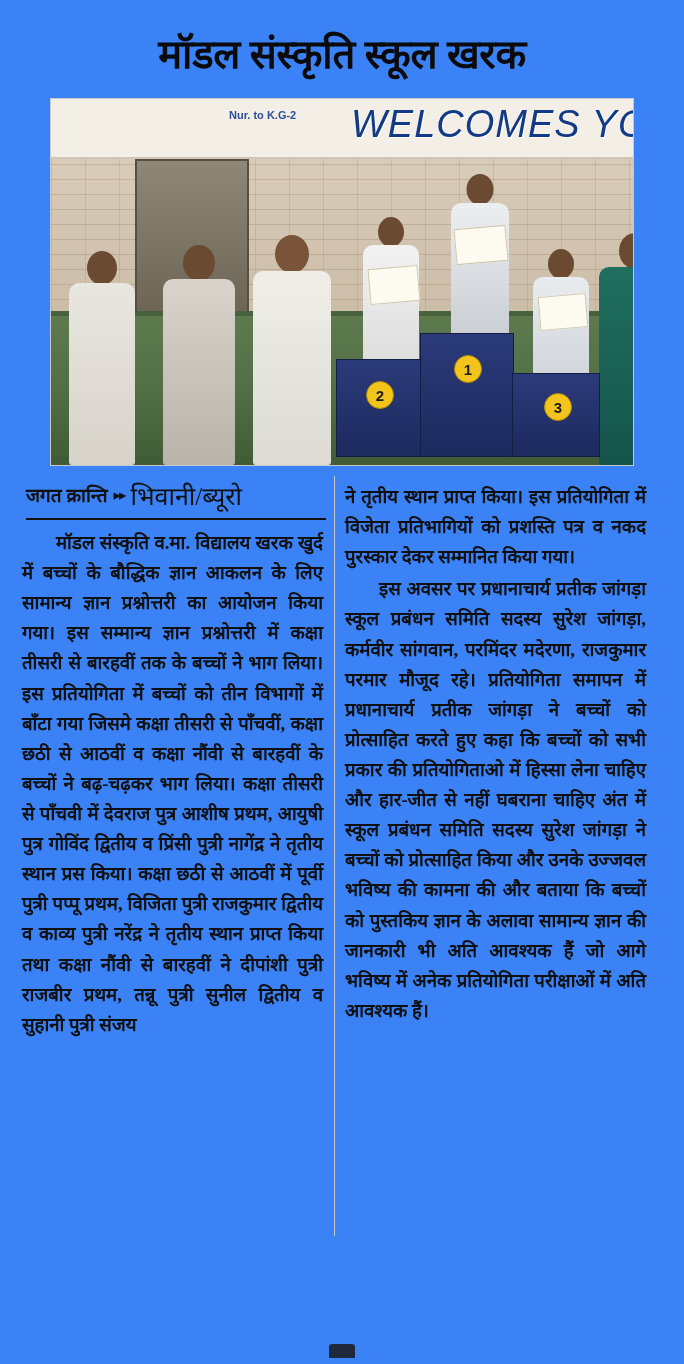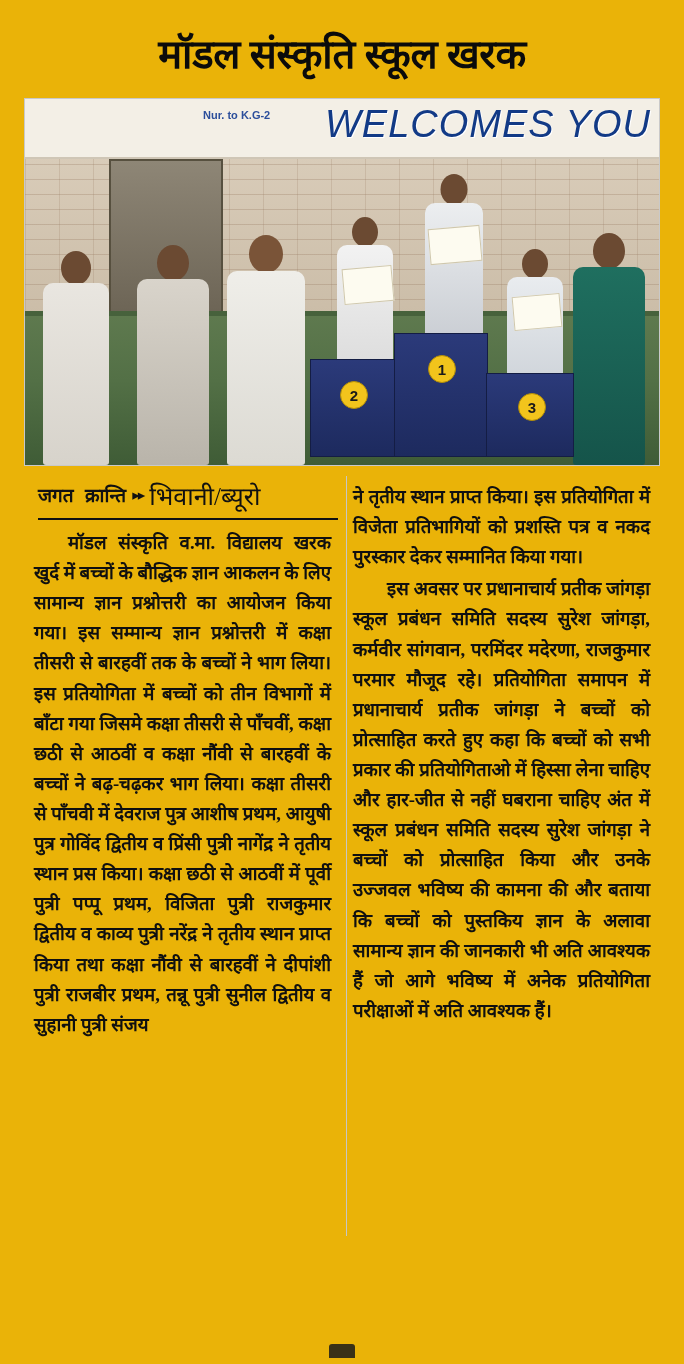--- a/index.html
+++ b/index.html
@@ -10,44 +10,44 @@
   body {
     width: 684px;
     height: 1364px;
     font-family: "Liberation Serif", serif;
     overflow: hidden;
     position: relative;
   }
   .page {
     width: 684px;
     height: 1364px;
-    background: #eab308;
+    background: #3b82f6;
     position: relative;
     box-sizing: border-box;
-    padding: 0 24px;
+    padding: 0 12px;
   }
 
   
   .headline {
     text-align: center;
     font-family: "Liberation Serif", serif;
     font-weight: bold;
     color: #0b0b0b;
     font-size: 40px;
     line-height: 1.45;
     letter-spacing: -0.3px;
     padding-top: 26px;
     padding-bottom: 6px;
   }
   .headline .l1, .headline .l2 { display: block; }
   .headline .l2 { margin-top: 2px; }
 
   
   .photo-wrap {
-    width: 636px;
+    width: 584px;
     height: 368px;
     margin: 8px auto 0 auto;
     position: relative;
     overflow: hidden;
     background: #6f7b63;
     border: 1px solid #c9c9c9;
     box-sizing: border-box;
   }
   
   .ph-wall {
@@ -144,21 +144,21 @@
 
   
   .byline-row {
     display: flex;
     align-items: center;
     gap: 6px;
     padding: 12px 0 4px 14px;
     width: 300px;
   }
   .byline-name {
-    font-family: Liberation Mono, monospace;
+    font-family: Liberation Serif, serif;
     font-weight: bold;
     font-size: 19px;
     color: #111;
   }
   .byline-arrow {
     color: #111;
     font-size: 15px;
     letter-spacing: -2px;
   }
   .byline-place {

